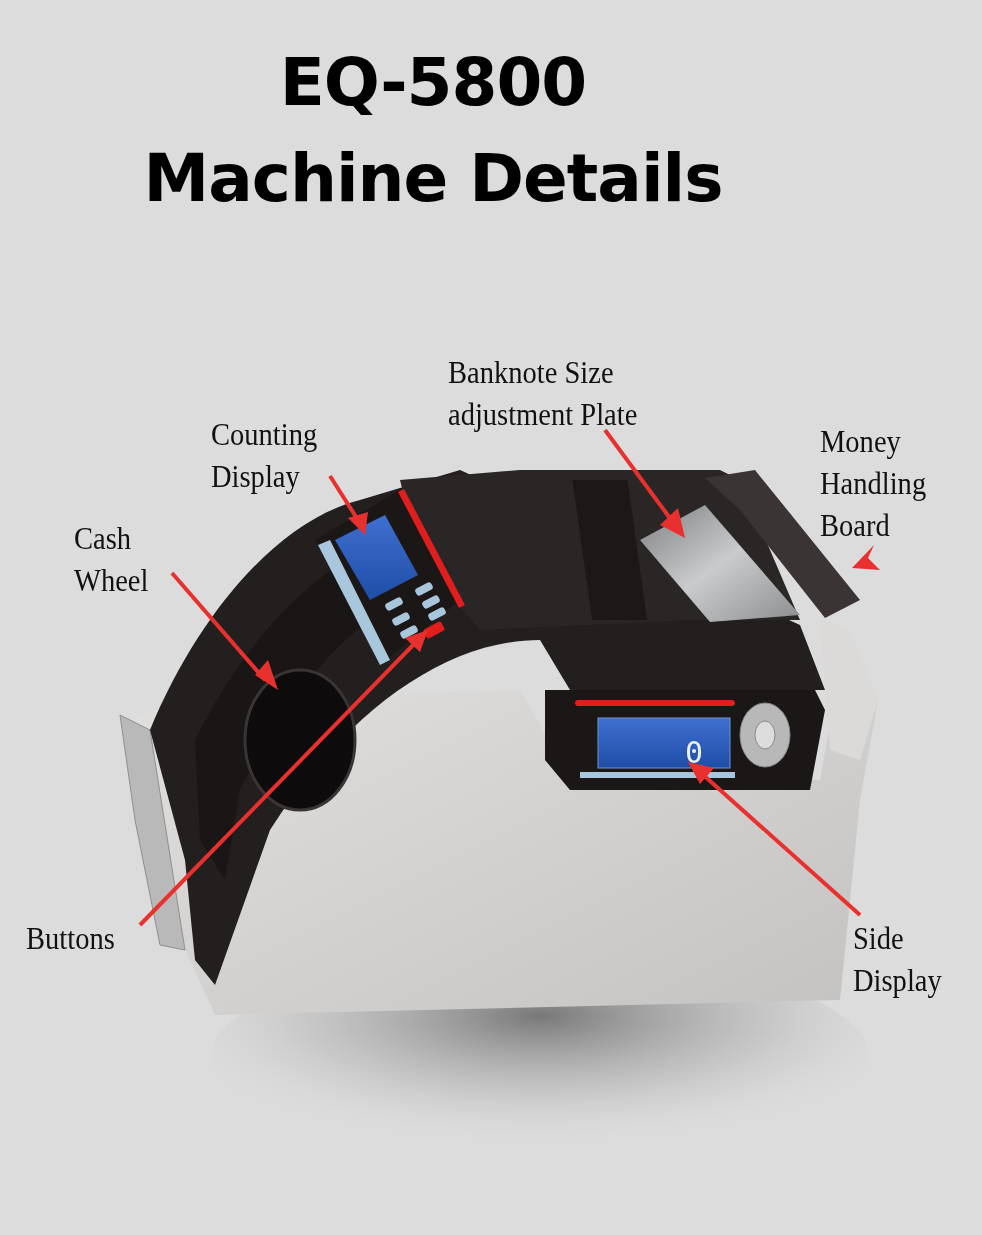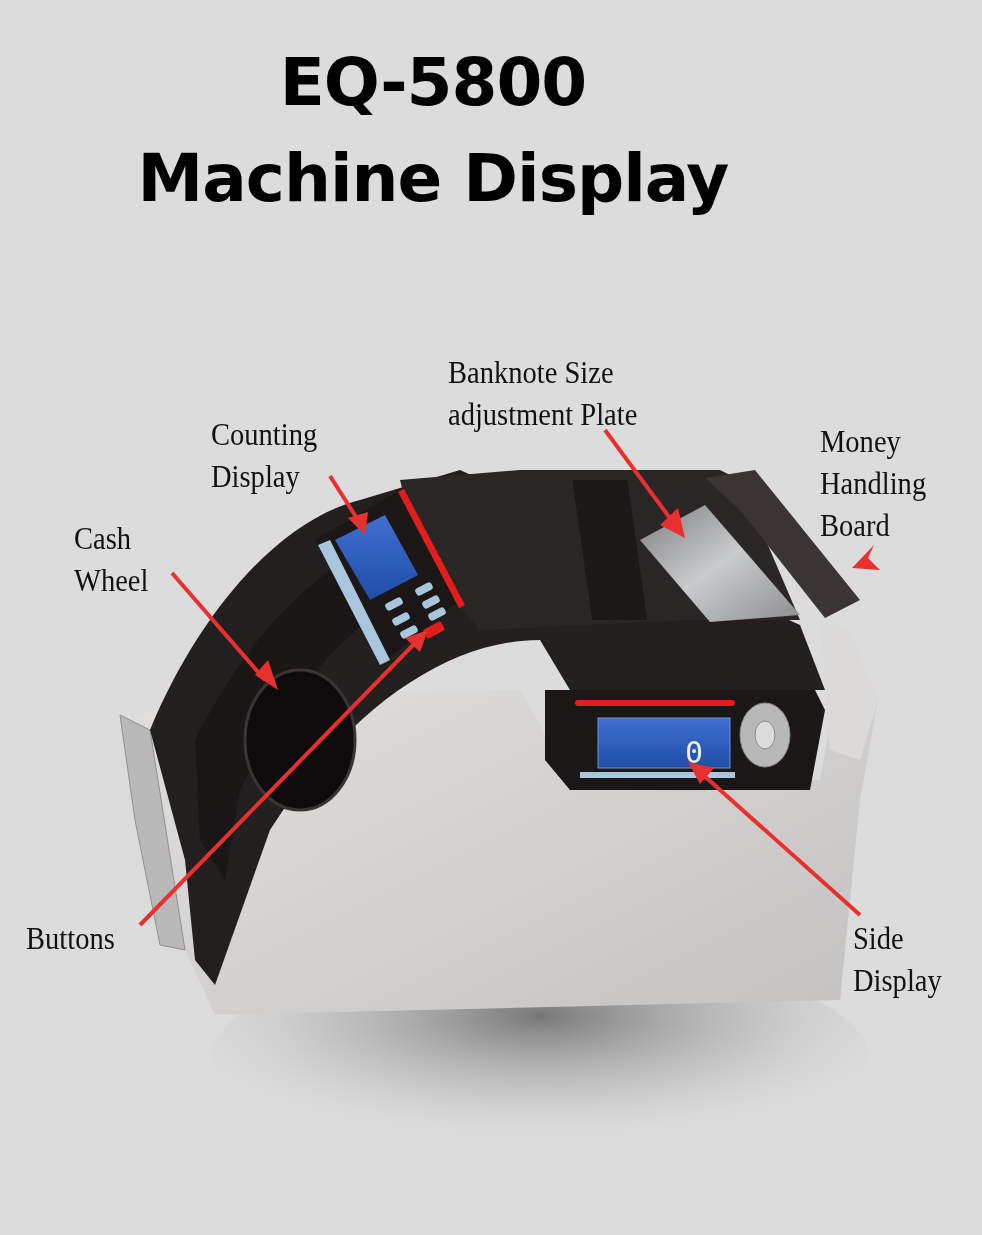--- a/index.html
+++ b/index.html
@@ -8,21 +8,21 @@
   .t1{top:44px;font-size:66px;line-height:78px;}
   .t2{top:140px;font-size:66px;line-height:78px;}
   .label{position:absolute;font-size:31px;line-height:42px;color:#111;font-family:"Liberation Serif",serif;transform:scaleX(0.92);transform-origin:left top;white-space:nowrap;}
   .label span{display:block;}
   svg.machine{position:absolute;left:0;top:0;}
 </style>
 </head>
 <body>
 
 <div class="title t1">EQ-5800</div>
-<div class="title t2">Machine Display</div>
+<div class="title t2">Machine Details</div>
 
 <svg class="machine" width="982" height="1235" viewBox="0 0 982 1235">
   <defs>
     <radialGradient id="shadow" cx="0.5" cy="0.3" r="0.6">
       <stop offset="0" stop-color="#6d6d6d" stop-opacity="0.9"></stop>
       <stop offset="0.6" stop-color="#b5b5b5" stop-opacity="0.5"></stop>
       <stop offset="1" stop-color="#dcdcdc" stop-opacity="0"></stop>
     </radialGradient>
     <linearGradient id="bodyLight" x1="0" y1="0" x2="1" y2="1">
       <stop offset="0" stop-color="#e4e2e0"></stop>

